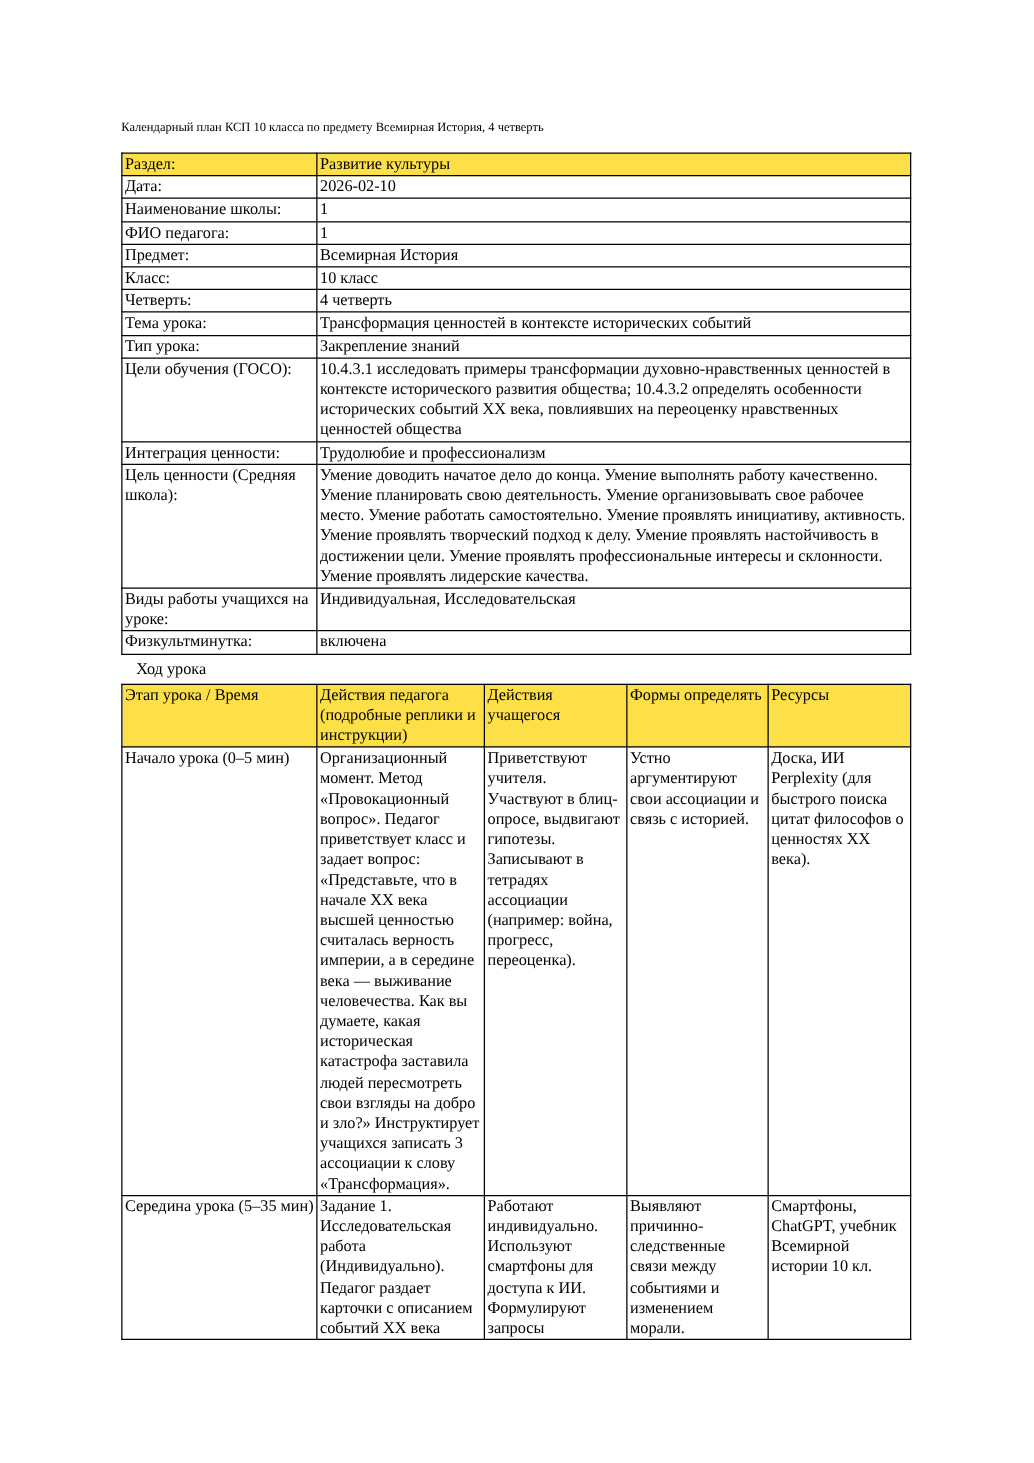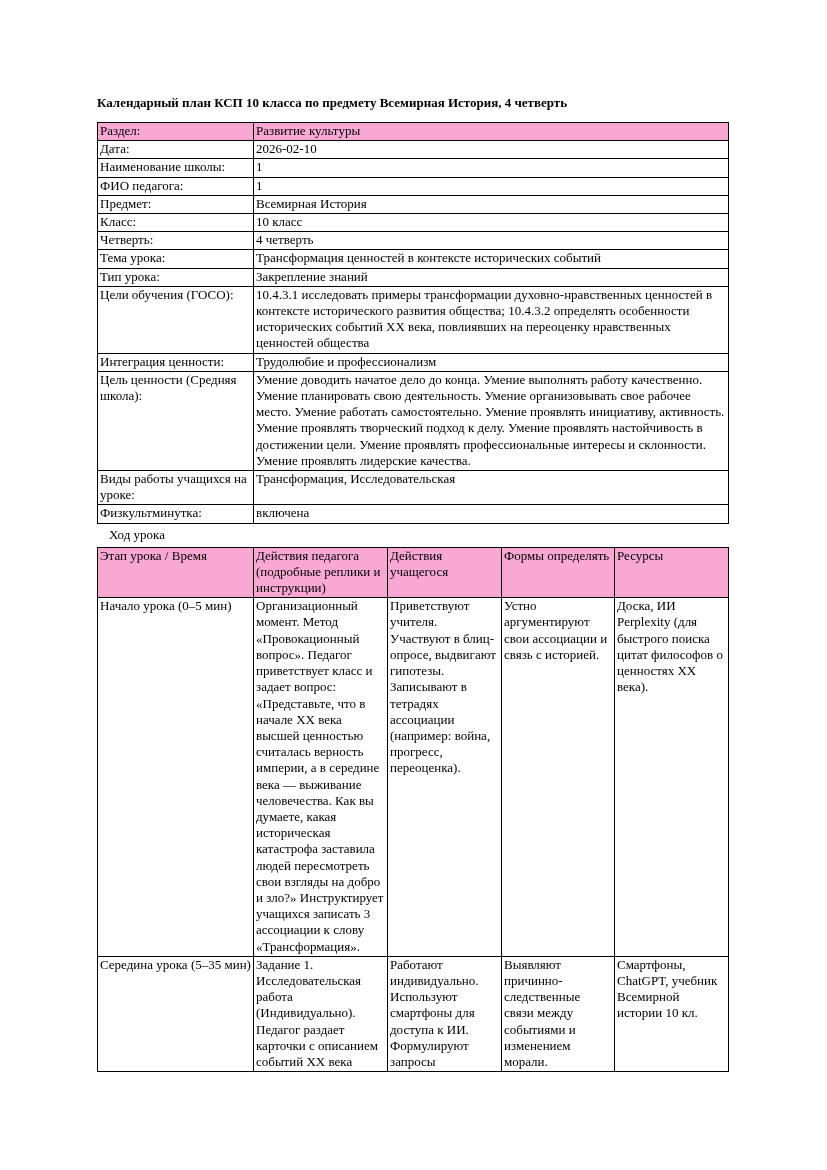--- a/index.html
+++ b/index.html
@@ -18,39 +18,39 @@
     color: #000000;
   }
   .content {
     position: absolute;
     left: 97px;
     top: 95px;
     width: 631px;
   }
   .doc-title {
     margin: 0 0 11px 0;
-    font-size: 13px;
-    font-weight: bold;
+    font-size: 10px;
+    font-weight: normal;
     line-height: 16px;
   }
   table {
     border-collapse: collapse;
     table-layout: fixed;
     width: 631px;
   }
   td {
     border: 1px solid #000000;
     vertical-align: top;
     padding: 0 2px 1px 2px;
     line-height: 16.2px;
     font-size: 13px;
     word-wrap: break-word;
   }
   tr.header-row td {
-    background: #f9a8d4;
+    background: #fde047;
   }
   .section-heading {
     margin: 3px 0 4px 12px;
     font-size: 13px;
     font-weight: normal;
     line-height: 16px;
   }
 </style>
 </head>
 <body>
@@ -109,21 +109,21 @@
           <tr>
             <td>Интеграция ценности:</td>
             <td>Трудолюбие и профессионализм</td>
           </tr>
           <tr>
             <td>Цель ценности (Средняя школа):</td>
             <td>Умение доводить начатое дело до конца. Умение выполнять работу качественно. Умение планировать свою деятельность. Умение организовывать свое рабочее место. Умение работать самостоятельно. Умение проявлять инициативу, активность. Умение проявлять творческий подход к делу. Умение проявлять настойчивость в достижении цели. Умение проявлять профессиональные интересы и склонности. Умение проявлять лидерские качества.</td>
           </tr>
           <tr>
             <td>Виды работы учащихся на уроке:</td>
-            <td>Трансформация, Исследовательская</td>
+            <td>Индивидуальная, Исследовательская</td>
           </tr>
           <tr>
             <td>Физкультминутка:</td>
             <td>включена</td>
           </tr>
         </tbody>
     </table>
 
     <p class="section-heading">Ход урока</p>
 

